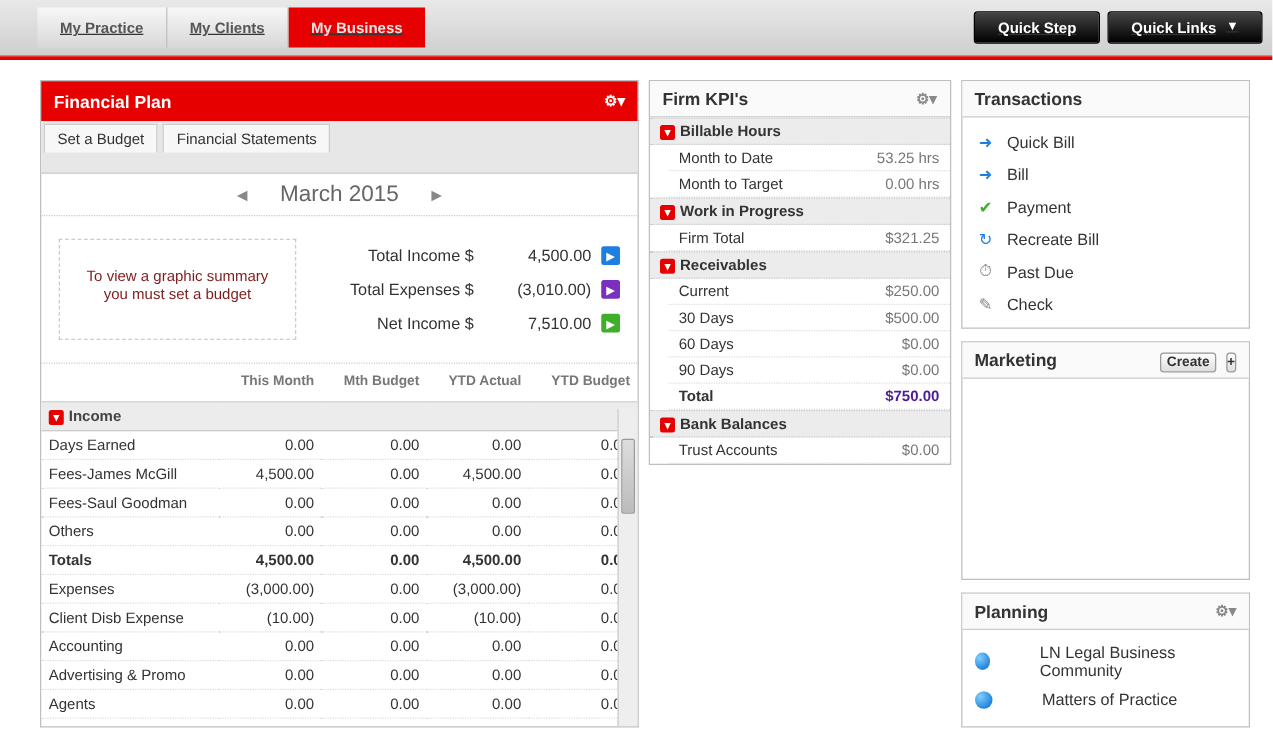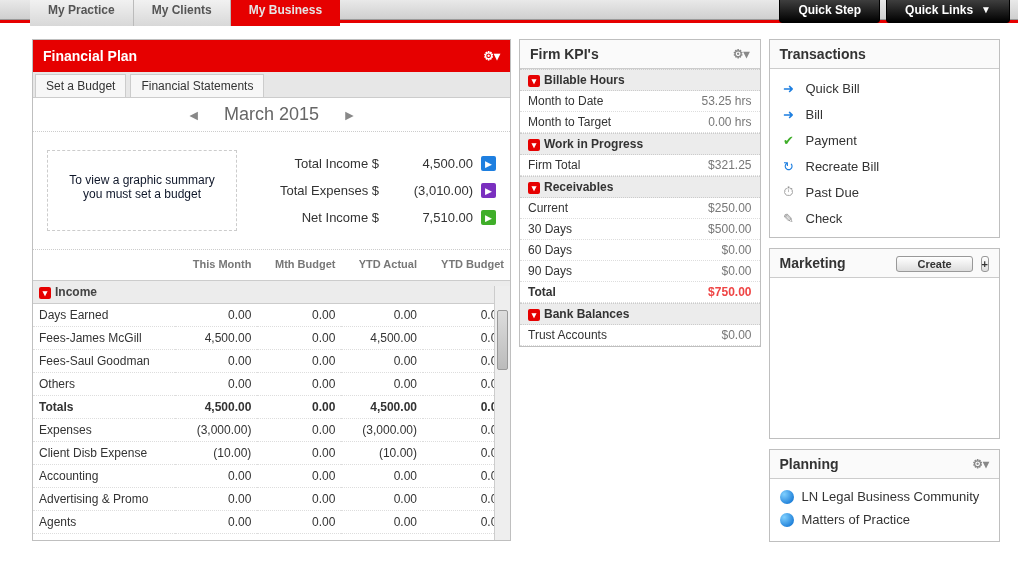--- a/index.html
+++ b/index.html
@@ -1,19 +1,19 @@
 <!DOCTYPE html>
 <html><head>
 <meta charset="utf-8">
 <style>
   * { box-sizing: border-box; margin: 0; padding: 0; }
   body { font-family: Arial, Helvetica, sans-serif; font-size: 12px; color: #333; background: #fff; width: 1018px; }
   
   
-  .topnav { display: flex; align-items: center; height: 20px; background: linear-gradient(#e9e9e9,#cfcfcf); border-bottom: 1px solid #999; padding: 0 8px 0 30px; }
+  .topnav { display: flex; align-items: center; height: 45px; background: linear-gradient(#e9e9e9,#cfcfcf); border-bottom: 1px solid #999; padding: 0 8px 0 30px; text-decoration: underline; }
   .nav-tab { padding: 0 18px; height: 32px; line-height: 32px; font-weight: bold; color: #555; cursor: pointer; border-right: 1px solid #bbb; background: linear-gradient(#f7f7f7,#d8d8d8); }
   .nav-tab.active { background: #e60000; color: #e5e5e5; border-right: none; }
   .nav-spacer { flex: 1; }
   .black-btn { background: linear-gradient(#444,#000); color:#fff; font-weight:bold; padding: 0 18px; height:26px; line-height:26px; border-radius:3px; border:1px solid #000; margin-left:6px; cursor:pointer; display:flex; align-items:center; }
   .black-btn .tri { margin-left:8px; font-size:10px;}
   
   .redline { height:3px; background:#e60000; }
   
   .workspace { display:flex; gap:8px; padding:16px 18px 0 32px; }
   
@@ -23,28 +23,28 @@
   .gear { color:#888; font-size:12px; cursor:pointer;}
   .panel-header.red .gear { color:#fff; }
   
   
   .col-left { width:480px; }
   .col-mid  { width:242px; }
   .col-right{ width:232px; display:flex; flex-direction:column; }
   
   
   .subtabs { display:flex; background:#e7e7e7; border-bottom:1px solid #ccc;}
-  .subtab { padding:4px 10px; font-size:12px; color:#333; border:1px solid #ccc; border-bottom:none; background:#f7f7f7; margin:2px 2px 0 2px; cursor:pointer;}
+  .subtab { padding:4px 10px; font-size:12px; color:#333; border:1px solid #ccc; border-bottom:none; background:#f7f7f7; margin:2px 2px 16px 2px; cursor:pointer;}
   
   .month-nav { text-align:center; padding:6px 0; border-bottom:1px dotted #ccc;}
   .month-nav .arrow { color:#888; padding:0 20px; cursor:pointer; font-size:14px;}
   .month-nav .label { font-size:18px; color:#666; font-weight:normal;}
   
   .fp-summary { display:flex; padding:18px 14px; gap:20px; border-bottom:1px dotted #ccc;}
-  .placeholder-box { border:1px dashed #ccc; color:#0f172a; font-size:12px; width:190px; padding:22px 14px; text-align:center;}
+  .placeholder-box { border:1px dashed #ccc; color:#7f1d1d; font-size:12px; width:190px; padding:22px 14px; text-align:center;}
   .totals { flex:1; }
   .totals .row { display:flex; align-items:center; justify-content:flex-end; padding:6px 0; font-size:13px;}
   .totals .lbl { text-align:right; padding-right:10px; color:#333;}
   .totals .val { width:90px; text-align:right; padding-right:6px;}
   .sq { width:15px; height:15px; border-radius:2px; display:inline-flex; align-items:center; justify-content:center; color:#fff; font-size:9px; margin-left:2px;}
   .sq.blue{background:#1e7fe0;} .sq.purple{background:#7a2fbf;} .sq.green{background:#3fae29;}
   
   
   .ledger-wrap { position:relative; height:290px; overflow:hidden;}
   .ledger { width:100%; border-collapse:collapse; }
@@ -54,35 +54,35 @@
   .ledger td:first-child { text-align:left; }
   .section-row td { background:#ececec; text-align:left; font-weight:bold; color:#444; border-top:1px solid #ccc; border-bottom:1px solid #ccc;}
   .bold td { font-weight:bold; }
   .redsq { display:inline-block; width:12px; height:12px; background:#e60000; color:#fff; text-align:center; line-height:12px; font-size:9px; border-radius:2px; margin-right:4px; vertical-align:middle;}
   .scroll-track { position:absolute; right:0; top:36px; bottom:0; width:16px; background:#eee; border-left:1px solid #ccc;}
   .scroll-thumb { position:absolute; left:2px; right:2px; top:24px; height:60px; background:linear-gradient(#ddd,#bbb); border:1px solid #999; border-radius:2px;}
   
   
   .kpi-sub { padding:3px 8px; font-size:12px; background:#eee; border:1px solid #ccc; margin:2px; display:inline-block; cursor:pointer;}
   .kpi-section { background:#ececec; border-top:1px dotted #ccc; border-bottom:1px dotted #ccc; padding:3px 8px; font-weight:bold; font-size:12px;}
-  .kpi-row { display:flex; justify-content:space-between; padding:3px 8px; font-size:12px; border-bottom:1px dotted #ddd;}
+  .kpi-row { display:flex; justify-content:space-between; padding:3px 8px; font-size:12px; border-bottom:1px dotted #ddd;margin-left:15px;}
   .kpi-row .v { color:#777; }
   .kpi-row.bold { font-weight:bold; }
-  .kpi-row.bold .v { color:#ef4444;}
+  .kpi-row.bold .v { color:#4c1d95;}
   
   
   .trans-list { padding:6px 4px;}
   .trans-item { display:flex; align-items:center; padding:5px 6px; font-size:13px; color:#333; cursor:pointer;}
   .trans-item .ic { width:18px; height:16px; margin-right:8px; display:inline-flex; align-items:center; justify-content:center; font-size:13px;}
   
   .mk-head { display:flex; align-items:center; justify-content:space-between;gap:30px;}
-  .mk-btn { font-size:11px; padding:1px 20px; border:1px solid #999; border-radius:3px; background:linear-gradient(#fff,#ddd); cursor:pointer; margin-left:4px;}
+  .mk-btn { font-size:11px; padding:1px 4px; border:1px solid #999; border-radius:3px; background:linear-gradient(#fff,#ddd); cursor:pointer; margin-left:4px;}
   .plus-btn { width:18px; padding:1px 0; text-align:center;}
   
-  .plan-item { display:flex; align-items:center; padding:4px 8px; font-size:13px; cursor:pointer;}
+  .plan-item { display:flex; align-items:center; padding:4px 8px; font-size:13px; cursor:pointer;gap:32px;}
   .globe { width:14px; height:14px; border-radius:50%; background:radial-gradient(circle at 30% 30%, #7fd0ff, #0066cc); margin-right:8px;}
   
   .marketing-body { height:160px; }
 </style>
 </head>
 <body>
 
 <div class="topnav">
   <div class="nav-tab">My Practice</div>
   <div class="nav-tab">My Clients</div>

